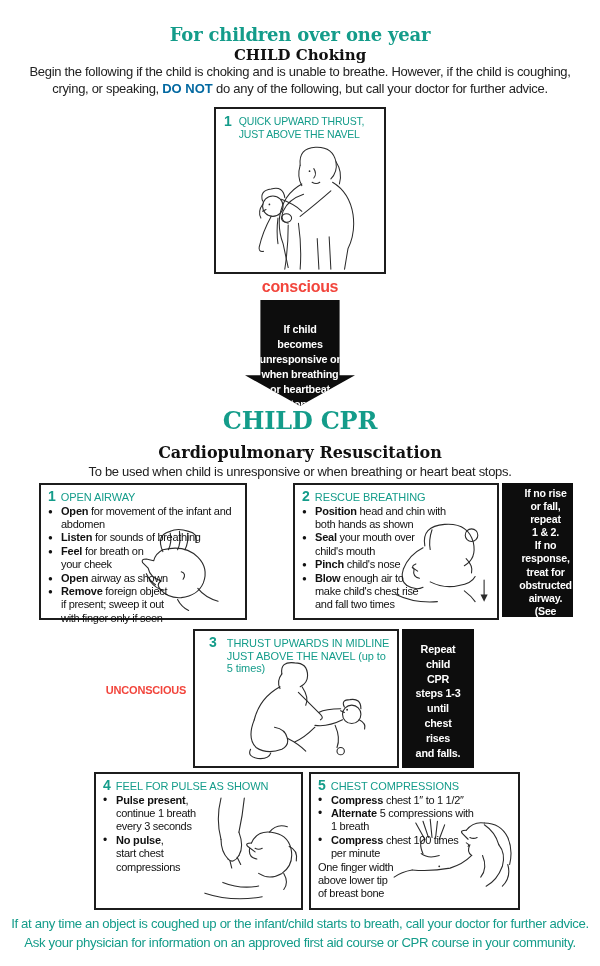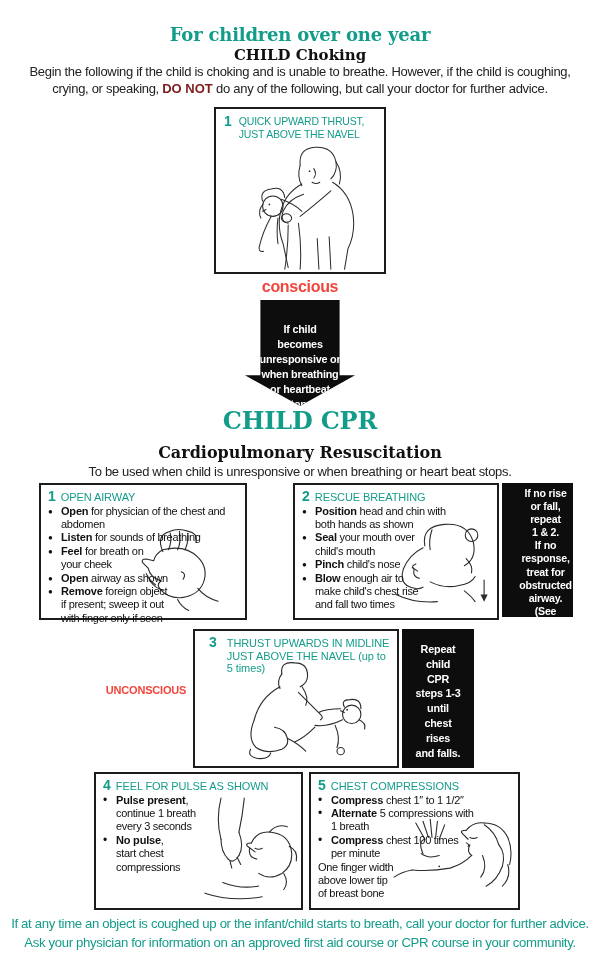--- a/index.html
+++ b/index.html
@@ -8,21 +8,21 @@
   .abs{position:absolute;}
   .ctr{left:0;width:600px;text-align:center;}
   .serif{font-family:"DejaVu Serif",serif;font-weight:bold;}
   .teal{color:#149c8a;}
   .red{color:#f2453c;}
   .pre{white-space:pre-line;}
 
   .page-title{top:24px;font-size:18px;letter-spacing:-0.2px;}
   .choking-heading{top:46px;font-size:15px;color:#111;}
   .intro{top:64px;font-size:13px;line-height:16.5px;letter-spacing:-0.3px;color:#222;}
-  .intro b{color:#7f1d1d;letter-spacing:0;}
+  .intro b{color:#0369a1;letter-spacing:0;}
 
   .box{position:absolute;border:2px solid #1c1c1c;background:#fff;box-sizing:border-box;}
   .box1{left:214px;top:107px;width:172px;height:167px;}
   .step1-head{padding:6px 6px 0 8px;display:flex;gap:7px;}
   .stepnum{font-size:14px;font-weight:bold;color:#149c8a;line-height:12px;}
   .stephead-txt{font-size:10.5px;line-height:12.5px;color:#149c8a;letter-spacing:-0.2px;}
 
   .state-conscious{top:278px;font-size:16px;font-weight:bold;letter-spacing:-0.3px;}
 
   .arrow{left:245px;top:300px;width:110px;height:106px;background:#0d0d0d;
@@ -131,21 +131,21 @@
   <div class="abs ctr child-cpr serif teal">CHILD CPR</div>
   <div class="abs ctr cardio serif">Cardiopulmonary Resuscitation</div>
   <div class="abs ctr cpr-intro">To be used when child is unresponsive or when breathing or heart beat stops.</div>
 
   <div class="box boxA">
     <div class="bhead">
       <span class="stepnum">1</span>
       <span class="stephead-txt">OPEN AIRWAY</span>
     </div>
     <div class="bullets">
-      <div class="bullet"><b>Open</b><span class="pre"> for physician of the chest and
+      <div class="bullet"><b>Open</b><span class="pre"> for movement of the infant and
 abdomen</span></div>
       <div class="bullet"><b>Listen</b><span class="pre"> for sounds of breathing</span></div>
       <div class="bullet"><b>Feel</b><span class="pre"> for breath on
 your cheek</span></div>
       <div class="bullet"><b>Open</b><span class="pre"> airway as shown</span></div>
       <div class="bullet"><b>Remove</b><span class="pre"> foreign object
 if present; sweep it out
 with finger only if seen</span></div>
     </div>
     <div class="illo" style="right:2px;bottom:2px;" aria-label="head-tilt-chin-lift-illustration">

